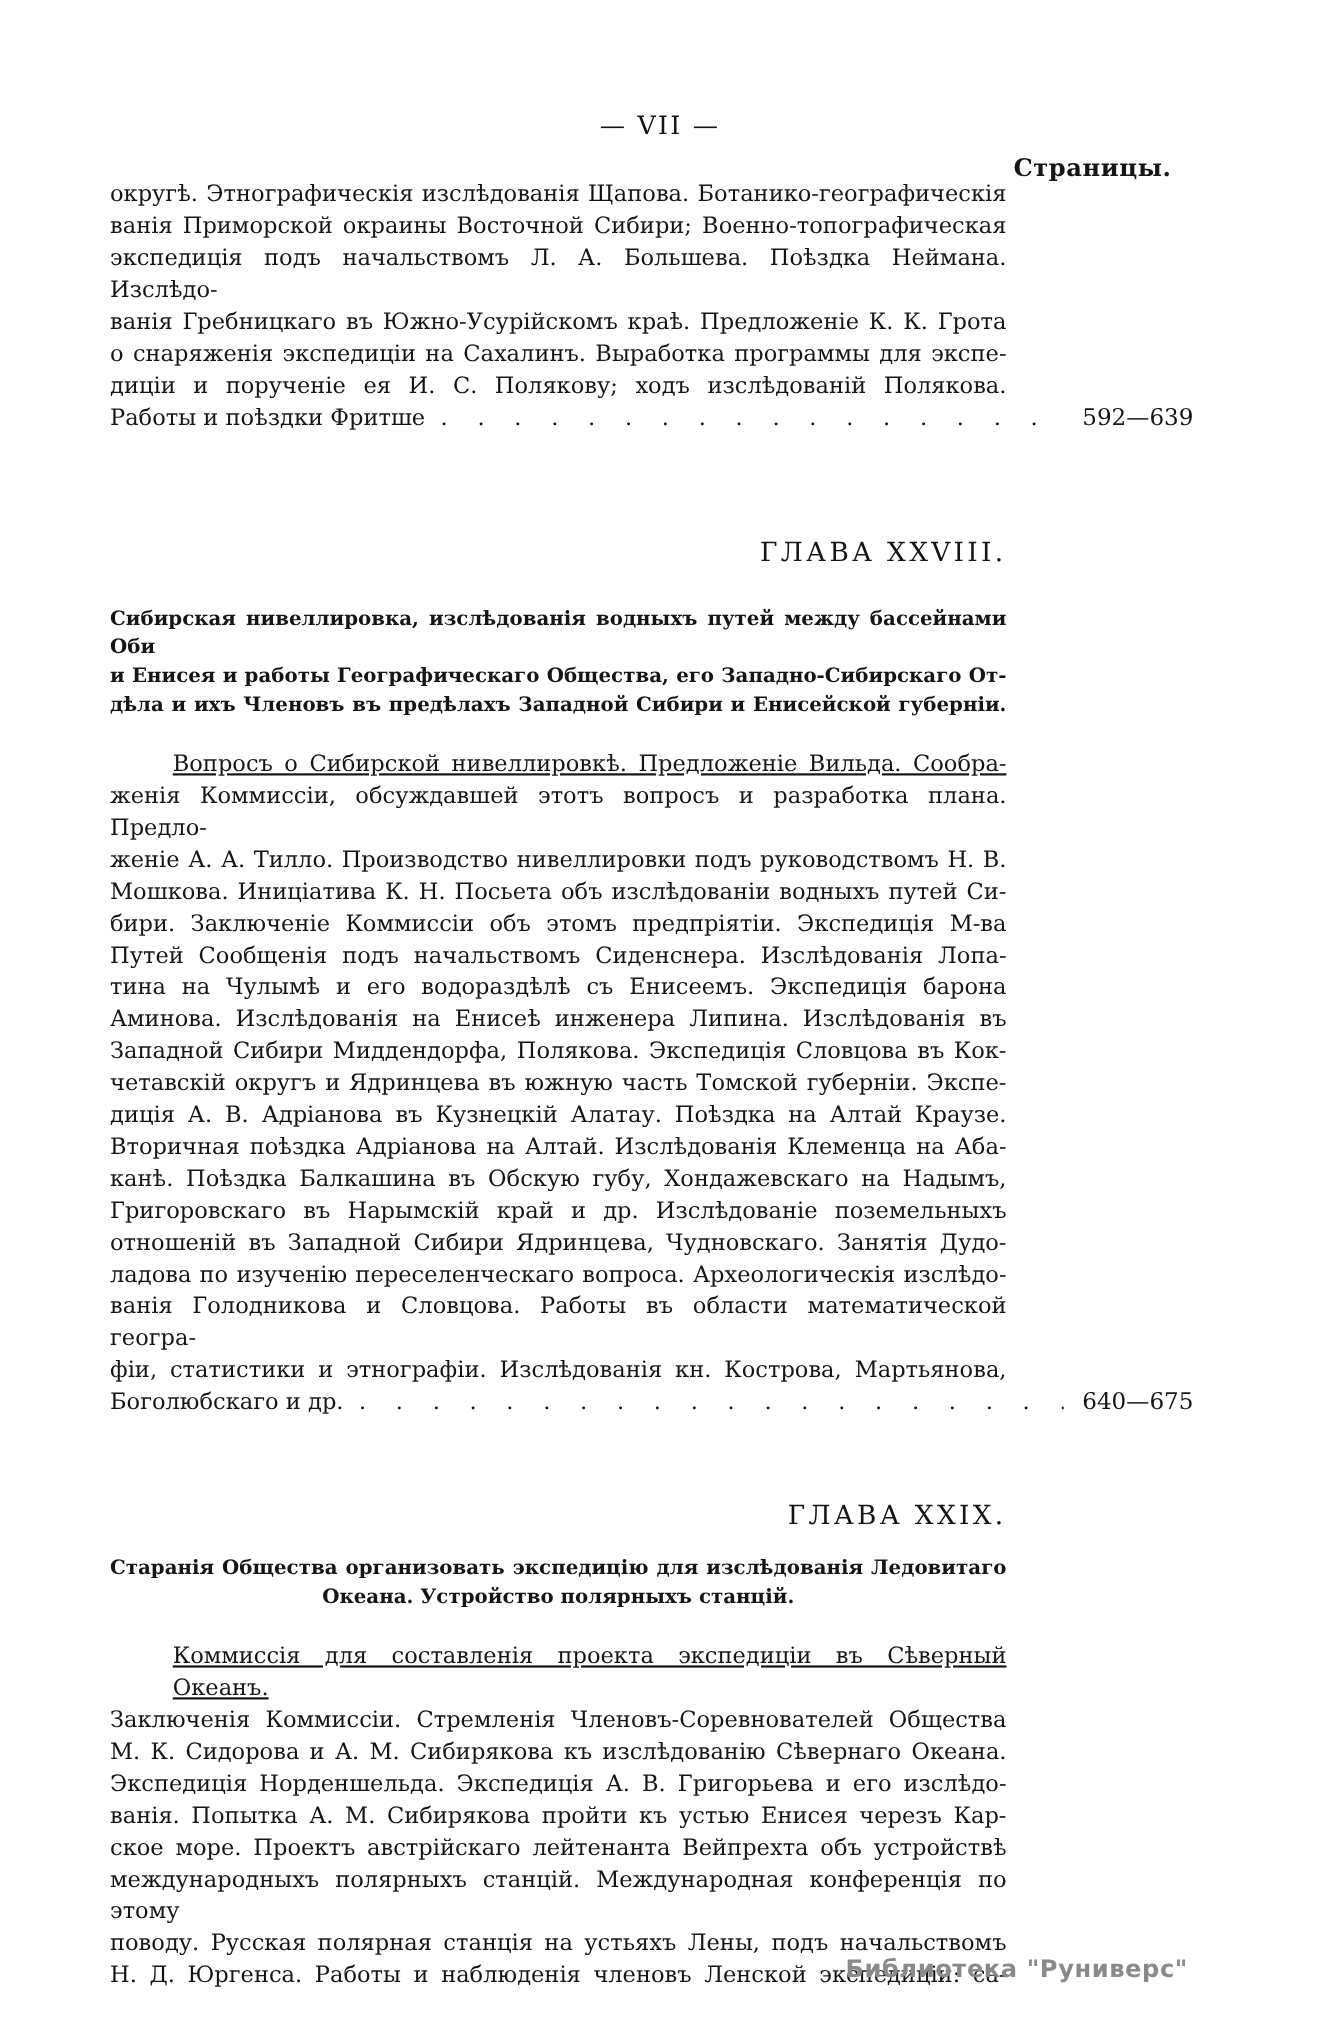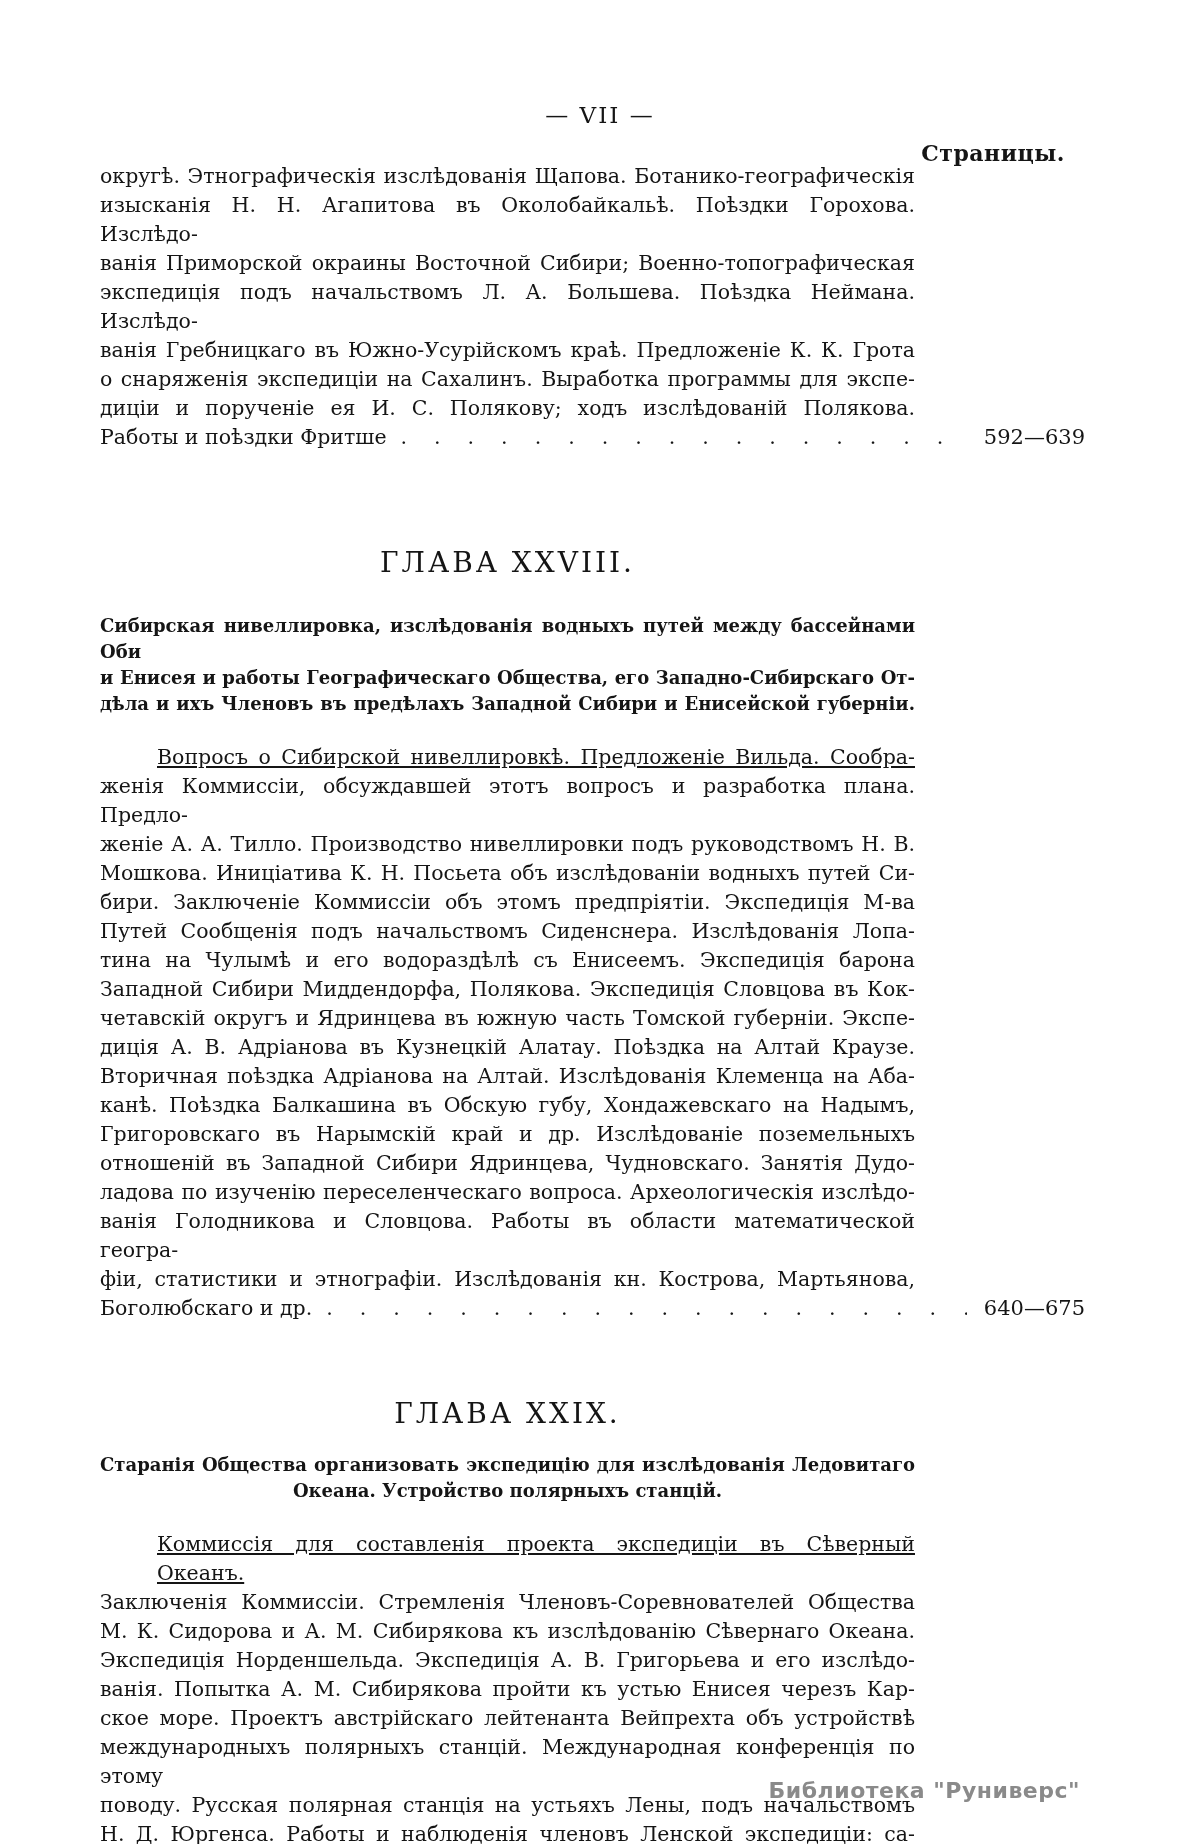--- a/index.html
+++ b/index.html
@@ -50,22 +50,22 @@
     margin-left:14px;
   }
   .leader-row .range {
     width:118px;
     text-align:right;
     font-size:21px;
     white-space:nowrap;
   }
   .chapter-heading {
     width:815px;
-    text-align:center;
-    font-size:28px;
+    text-align:right;
+    font-size:24px;
     letter-spacing:3px;
   }
   .h28 { margin-top:94px; margin-bottom:34px; }
   .h29 { margin-top:74px; margin-bottom:22px; }
   .subtitle {
     width:815px;
     font-weight:bold;
     font-size:18px;
     line-height:26px;
   }
@@ -95,21 +95,20 @@
 
 <div class="page">
 
   <div class="folio">— VII —</div>
 
   <div class="col">
     <div class="pages-label">Страницы.</div>
 
     <div class="para mt12">
       <div class="line">округѣ. Этнографическія изслѣдованія Щапова. Ботанико-географическія</div>
-      <div class="line">изысканія Н. Н. Агапитова въ Околобайкальѣ. Поѣздки Горохова. Изслѣдо-</div>
       <div class="line">ванія Приморской окраины Восточной Сибири; Военно-топографическая</div>
       <div class="line">экспедиція подъ начальствомъ Л. А. Большева. Поѣздка Неймана. Изслѣдо-</div>
       <div class="line">ванія Гребницкаго въ Южно-Усурійскомъ краѣ. Предложеніе К. К. Грота</div>
       <div class="line">о снаряженія экспедиціи на Сахалинъ. Выработка программы для экспе-</div>
       <div class="line">диціи и порученіе ея И. С. Полякову; ходъ изслѣдованій Полякова.</div>
       <div class="leader-row">
         <span class="text">Работы и поѣздки Фритше</span>
         <span class="dots">........................</span>
         <span class="range">592—639</span>
       </div>
@@ -122,20 +121,21 @@
       <div class="line">дѣла и ихъ Членовъ въ предѣлахъ Западной Сибири и Енисейской губерніи.</div>
     </div>
     <div class="para mt26">
       <div class="line indent">Вопросъ о Сибирской нивеллировкѣ. Предложеніе Вильда. Сообра-</div>
       <div class="line">женія Коммиссіи, обсуждавшей этотъ вопросъ и разработка плана. Предло-</div>
       <div class="line">женіе А. А. Тилло. Производство нивеллировки подъ руководствомъ Н. В.</div>
       <div class="line">Мошкова. Иниціатива К. Н. Посьета объ изслѣдованіи водныхъ путей Си-</div>
       <div class="line">бири. Заключеніе Коммиссіи объ этомъ предпріятіи. Экспедиція М-ва</div>
       <div class="line">Путей Сообщенія подъ начальствомъ Сиденснера. Изслѣдованія Лопа-</div>
       <div class="line">тина на Чулымѣ и его водораздѣлѣ съ Енисеемъ. Экспедиція барона</div>
+      <div class="line">Аминова. Изслѣдованія на Енисеѣ инженера Липина. Изслѣдованія въ</div>
       <div class="line">Западной Сибири Миддендорфа, Полякова. Экспедиція Словцова въ Кок-</div>
       <div class="line">четавскій округъ и Ядринцева въ южную часть Томской губерніи. Экспе-</div>
       <div class="line">диція А. В. Адріанова въ Кузнецкій Алатау. Поѣздка на Алтай Краузе.</div>
       <div class="line">Вторичная поѣздка Адріанова на Алтай. Изслѣдованія Клеменца на Аба-</div>
       <div class="line">канѣ. Поѣздка Балкашина въ Обскую губу, Хондажевскаго на Надымъ,</div>
       <div class="line">Григоровскаго въ Нарымскій край и др. Изслѣдованіе поземельныхъ</div>
       <div class="line">отношеній въ Западной Сибири Ядринцева, Чудновскаго. Занятія Дудо-</div>
       <div class="line">ладова по изученію переселенческаго вопроса. Археологическія изслѣдо-</div>
       <div class="line">ванія Голодникова и Словцова. Работы въ области математической геогра-</div>
       <div class="line">фіи, статистики и этнографіи. Изслѣдованія кн. Кострова, Мартьянова,</div>

